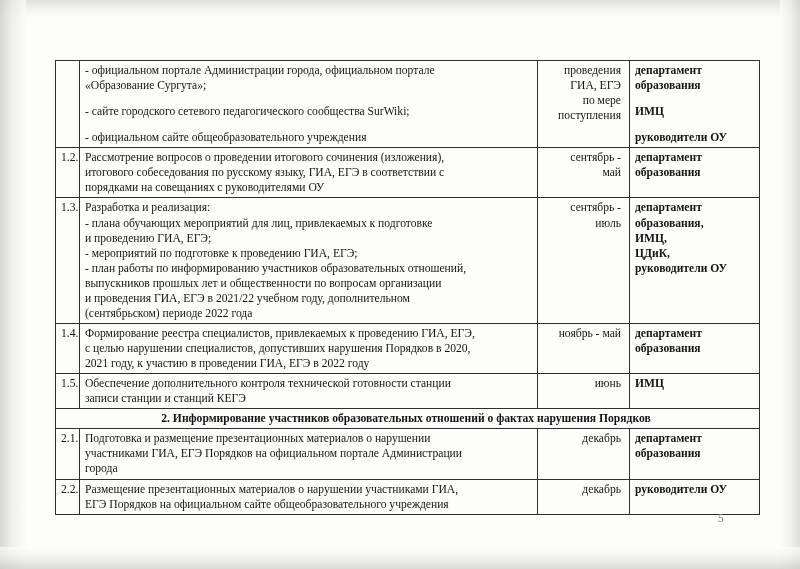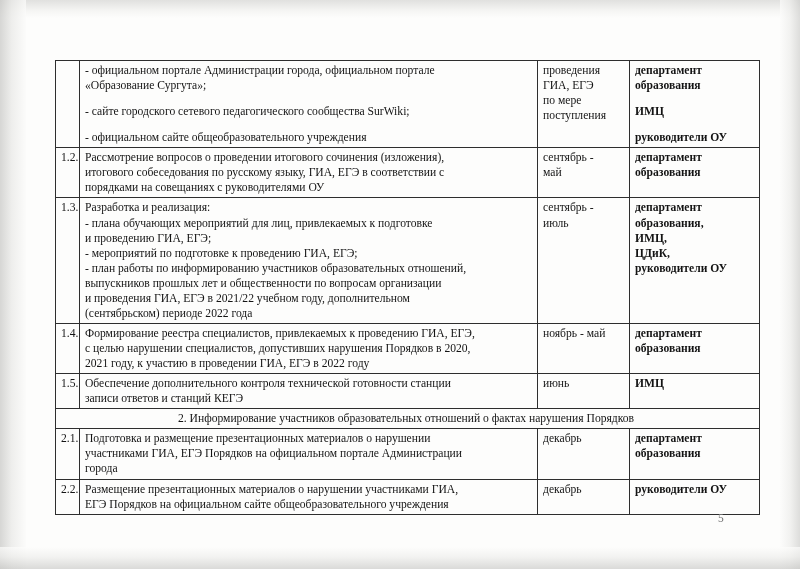--- a/index.html
+++ b/index.html
@@ -80,29 +80,29 @@
 
   td.num {
     text-align: center;
     padding-left: 1px;
     padding-right: 1px;
     font-size: 11.6px;
     margin-top: 28px;
   }
   td.desc { text-align: left; }
   td.term {
-    text-align: left;
+    text-align: right;
     padding-left: 2px;
     padding-right: 2px;
   }
   td.resp { text-align: left; font-weight: bold; }
 
   td.section-head {
     text-align: center;
-    font-weight: normal;
+    font-weight: bold;
     padding-top: 2px;
     padding-bottom: 2px;
     font-size: 11.7px;
   }
 
   .ln { display: block; }
   .gap { display: block; height: 11px; }
 
   .page-number {
     position: absolute;
@@ -208,21 +208,21 @@
           </td>
           <td class="resp">
             <span class="ln">департамент</span>
             <span class="ln">образования</span>
           </td>
         </tr>
         <tr>
           <td class="num">1.5.</td>
           <td class="desc">
             <span class="ln">Обеспечение дополнительного контроля технической готовности станции</span>
-            <span class="ln">записи ответов и станций КЕГЭ</span>
+            <span class="ln">записи станции и станций КЕГЭ</span>
           </td>
           <td class="term">
             <span class="ln">июнь</span>
           </td>
           <td class="resp">
             <span class="ln">ИМЦ</span>
           </td>
         </tr>
         <tr>
           <td class="section-head" colspan="4">2.  Информирование участников образовательных отношений о фактах нарушения Порядков</td>

